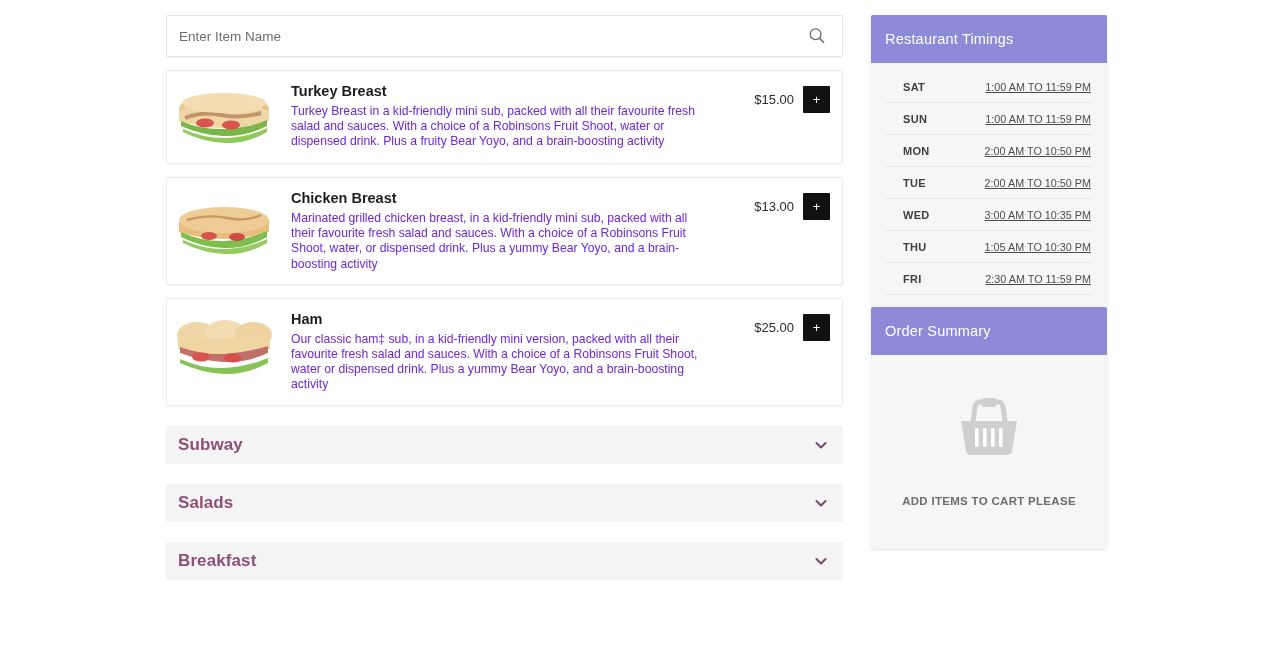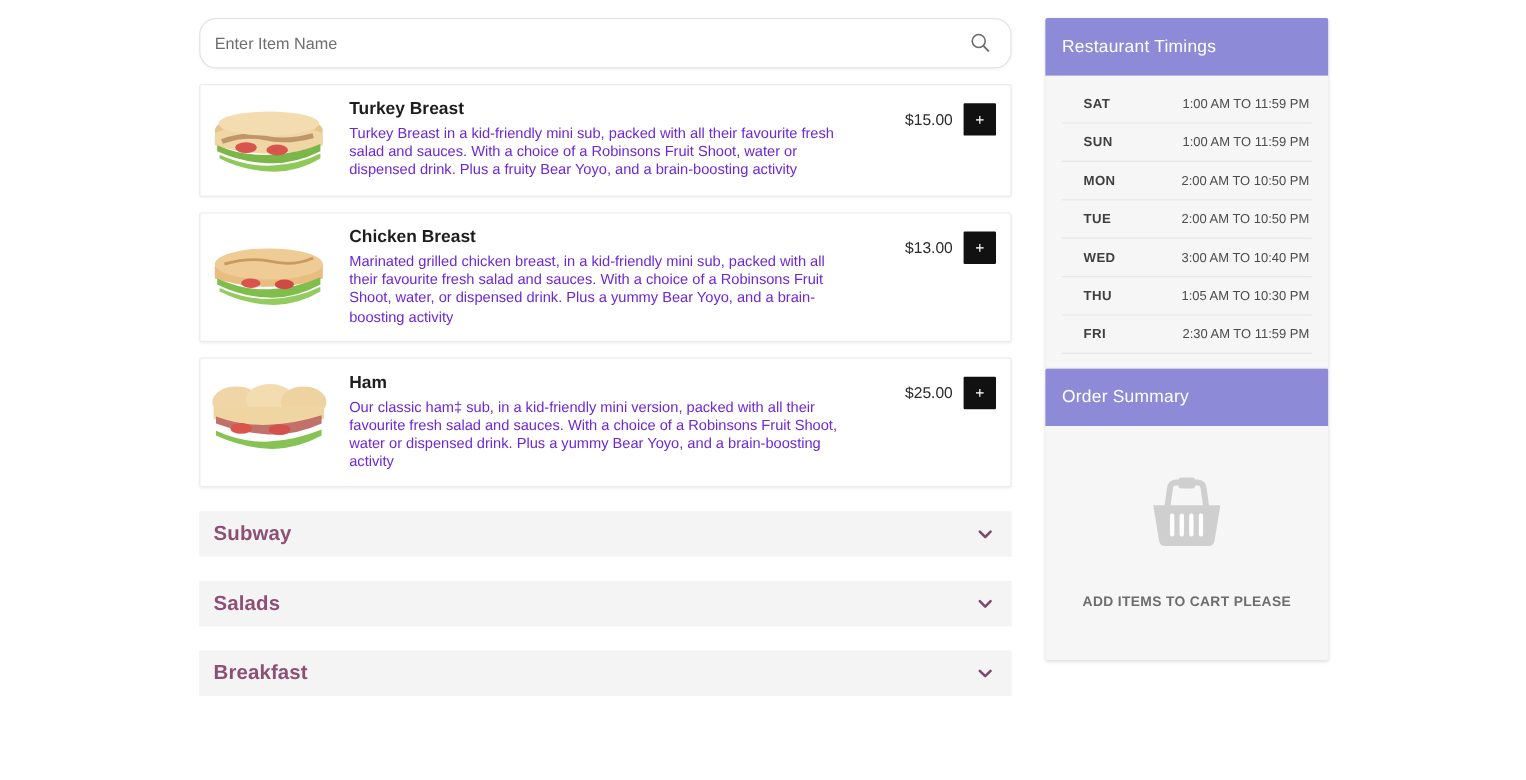--- a/index.html
+++ b/index.html
@@ -27,21 +27,21 @@
     width: 677px;
     flex: 0 0 677px;
   }
 
   
   .search-wrap {
     position: relative;
     height: 42px;
     background: #ffffff;
     border: 1px solid #e3e3e3;
-    border-radius: 14px;
+    border-radius: 2px;
     display: flex;
     align-items: center;
     box-shadow: 0 1px 2px rgba(0,0,0,0.04);
   }
   .search-input {
     flex: 1;
     border: 0;
     outline: 0;
     background: transparent;
     font-family: "Liberation Sans", sans-serif;
@@ -194,20 +194,21 @@
     font-size: 11px;
     font-weight: bold;
     color: #3f3f3f;
     letter-spacing: 0.3px;
     margin-left: 16px;
   }
   .timing-hours {
     font-size: 10.8px;
     color: #4d4d4d;
     white-space: nowrap;
+    text-decoration: underline;
   }
 
   
   .order-body {
     padding: 36px 14px 42px 14px;
     display: flex;
     flex-direction: column;
     align-items: center;
   }
   .basket-icon { color: #cfcfcf; margin-bottom: 24px; }
@@ -350,21 +351,21 @@
           <div class="timing-row">
             <span class="timing-day">MON</span>
      <span class="timing-hours">2:00 AM TO 10:50 PM</span>
           </div>
           <div class="timing-row">
             <span class="timing-day">TUE</span>
      <span class="timing-hours">2:00 AM TO 10:50 PM</span>
           </div>
           <div class="timing-row">
             <span class="timing-day">WED</span>
-     <span class="timing-hours">3:00 AM TO 10:40 PM</span>
+     <span class="timing-hours">3:00 AM TO 10:35 PM</span>
           </div>
           <div class="timing-row">
             <span class="timing-day">THU</span>
      <span class="timing-hours">1:05 AM TO 10:30 PM</span>
           </div>
           <div class="timing-row">
             <span class="timing-day">FRI</span>
      <span class="timing-hours">2:30 AM TO 11:59 PM</span>
           </div>
         </div>

